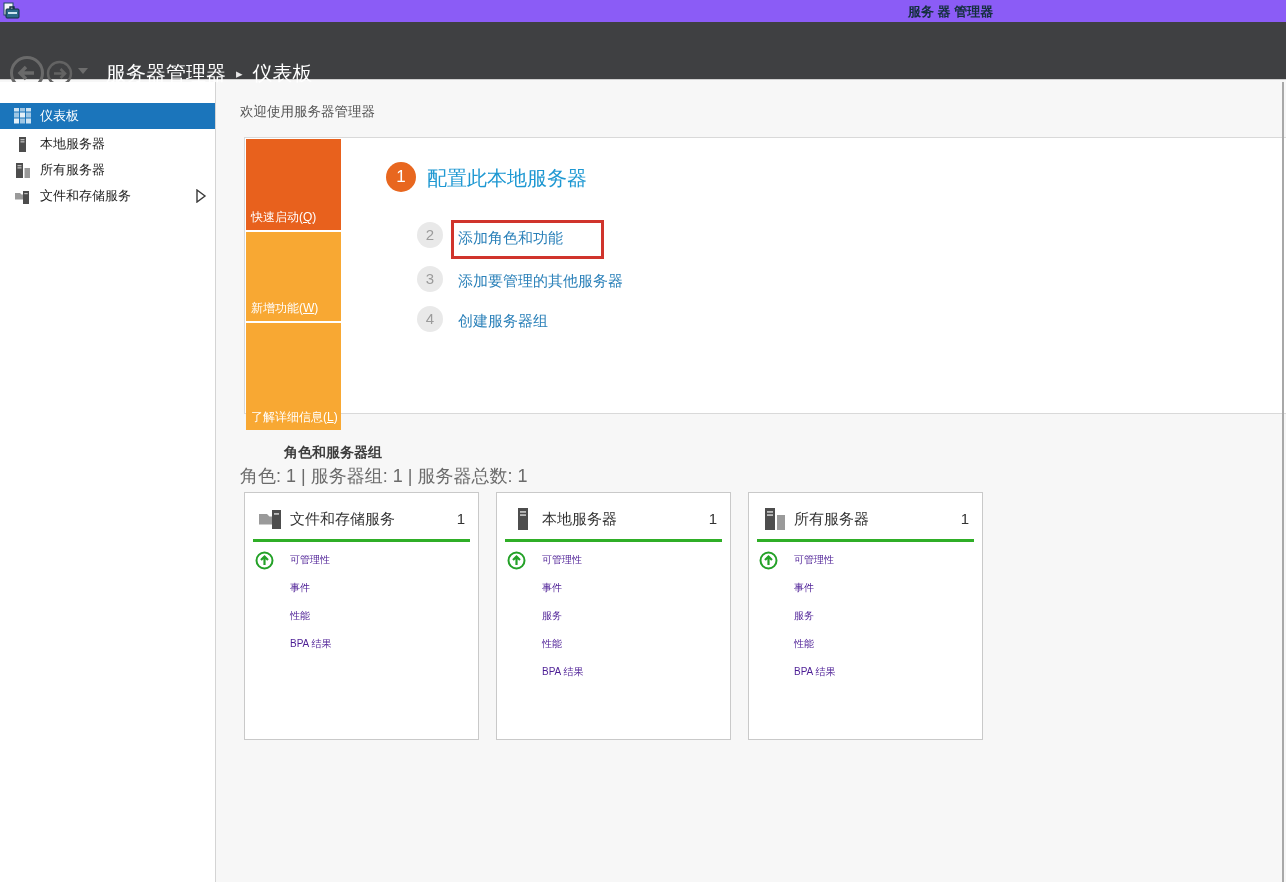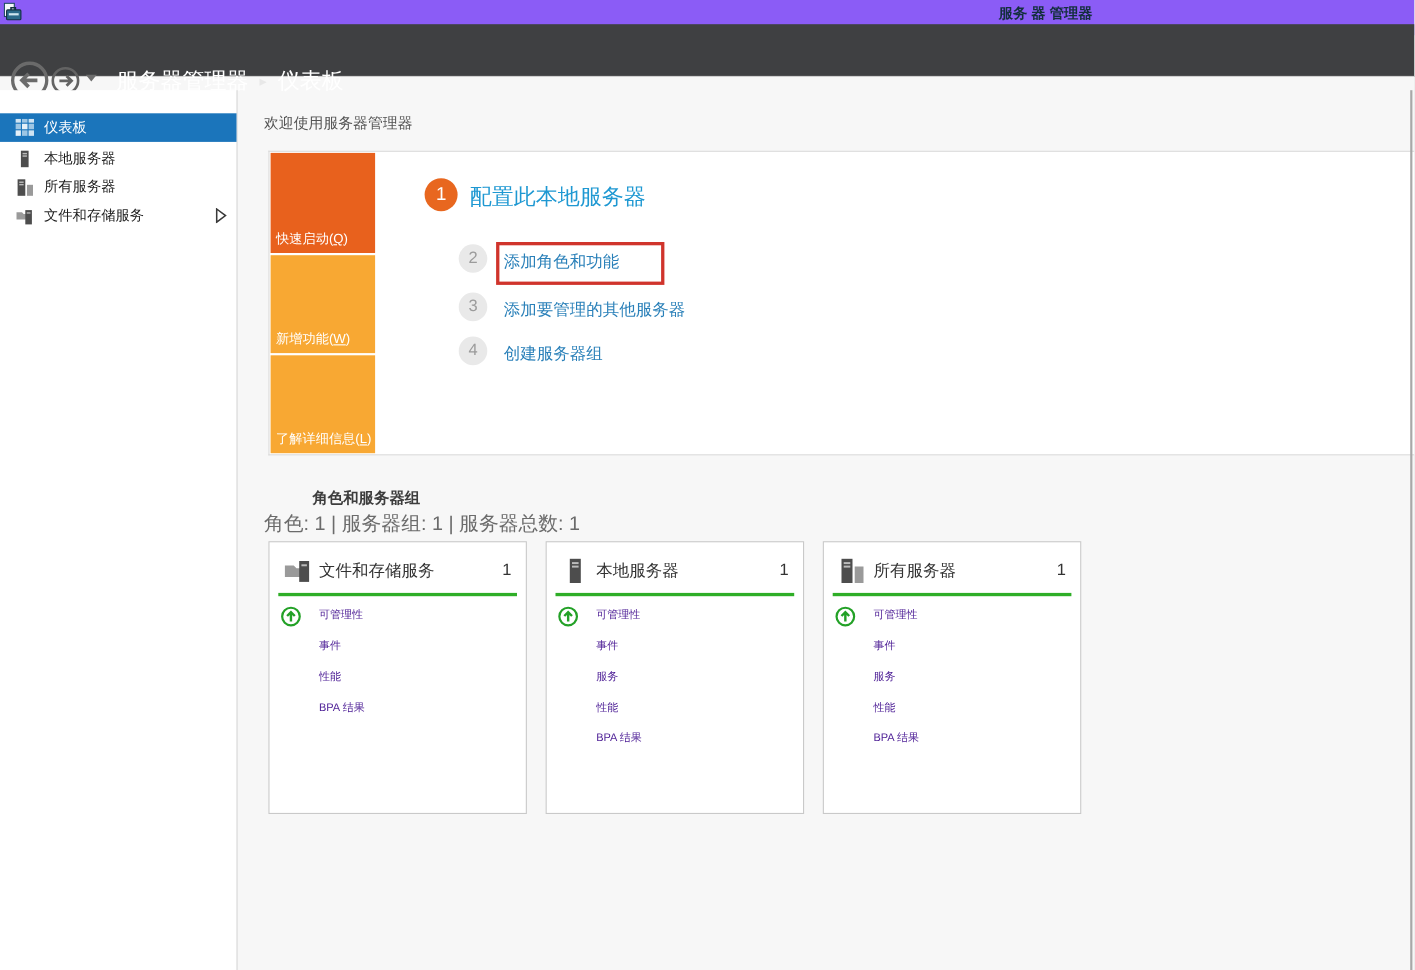--- a/index.html
+++ b/index.html
@@ -6,21 +6,21 @@
   html,body { background:#e8e8e8; }
   body { font-family:"Liberation Sans","DejaVu Sans",sans-serif; }
   .root { position:relative; width:1286px; height:882px; background:#f7f7f7; overflow:hidden; }
 
   
   .titlebar { position:absolute; left:0; top:0; width:1286px; height:32px; background:#8b5cf6; }
   .titlebar-icon { position:absolute; left:3px; top:2px; width:18px; height:18px; }
   .titlebar-title { position:absolute; left:908px; top:3px; font-size:13px; font-weight:bold; color:#132f3d; white-space:nowrap; }
 
   
-  .navbar { position:absolute; left:0; top:22px; width:1286px; height:48px; background:#3f4042; border-bottom:1px solid #cfcfcf; }
+  .navbar { position:absolute; left:0; top:22px; width:1286px; height:58px; background:#3f4042; border-bottom:1px solid #cfcfcf; }
   .nav-back { position:absolute; left:9px; top:33px; width:36px; height:36px; }
   .nav-fwd  { position:absolute; left:46px; top:38px; width:27px; height:27px; }
   .nav-caret { position:absolute; left:78px; top:46px; width:0; height:0; border-left:5px solid transparent; border-right:5px solid transparent; border-top:6px solid #6d6d6d; }
   .breadcrumb { position:absolute; left:106px; top:38px; color:#ffffff; font-size:20px; display:flex; align-items:center; gap:10px; white-space:nowrap; }
   .breadcrumb .sep { font-size:13px; color:#e8e8e8; }
 
   
   .sidebar { position:absolute; left:0; top:82px; width:216px; height:800px; background:#ffffff; border-right:1px solid #d4d4d4; }
   .srow { position:absolute; left:0; width:215px; height:26px; display:flex; align-items:center; cursor:pointer; }
   .srow .sicon { position:absolute; left:14px; top:5px; width:17px; height:17px; }
@@ -34,21 +34,21 @@
   .roles-heading { position:absolute; left:240px; top:444px; font-size:14px; font-weight:bold; color:#3d3d3d;margin-left:44px; }
   .roles-summary { position:absolute; left:240px; top:464px; font-size:18px; color:#6b6b6b; }
 
   
   .wtile { position:absolute; left:244px; top:137px; width:1042px; height:277px; background:#ffffff; border:1px solid #d9d9d9; border-right:none; }
   .otile { position:absolute; left:246px; width:95px; cursor:pointer; }
   .otile .olabel { position:absolute; left:5px; bottom:4px; font-size:12px; color:#ffffff; white-space:nowrap; }
   .otile .okey { text-decoration:underline; }
   .o1 { top:139px; height:91px; background:#e8611d; }
   .o2 { top:232px; height:89px; background:#f8a833; }
-  .o3 { top:323px; height:89px; background:#f8a833; }
+  .o3 { top:323px; height:107px; background:#f8a833; }
 
   .step1-circle { position:absolute; left:386px; top:162px; width:30px; height:30px; border-radius:50%; background:#e8671f; color:#ffffff; font-size:17px; text-align:center; line-height:30px; }
   .step1-label { position:absolute; left:427px; top:165px; font-size:20px; color:#1e98d2; cursor:pointer; white-space:nowrap; }
   .step-circle { position:absolute; left:417px; width:26px; height:26px; border-radius:50%; background:#e9e9e9; color:#9b9b9b; font-size:15px; text-align:center; line-height:26px; }
   .step-label { position:absolute; left:458px; font-size:15px; color:#2a80b9; cursor:pointer; white-space:nowrap; }
   .c2 { top:222px; } .c3 { top:266px; } .c4 { top:306px; }
   .l2 { top:229px; } .l3 { top:272px; } .l4 { top:312px; }
   .redbox { position:absolute; left:451px; top:220px; width:153px; height:39px; border:3px solid #d0342c; }
 
   

